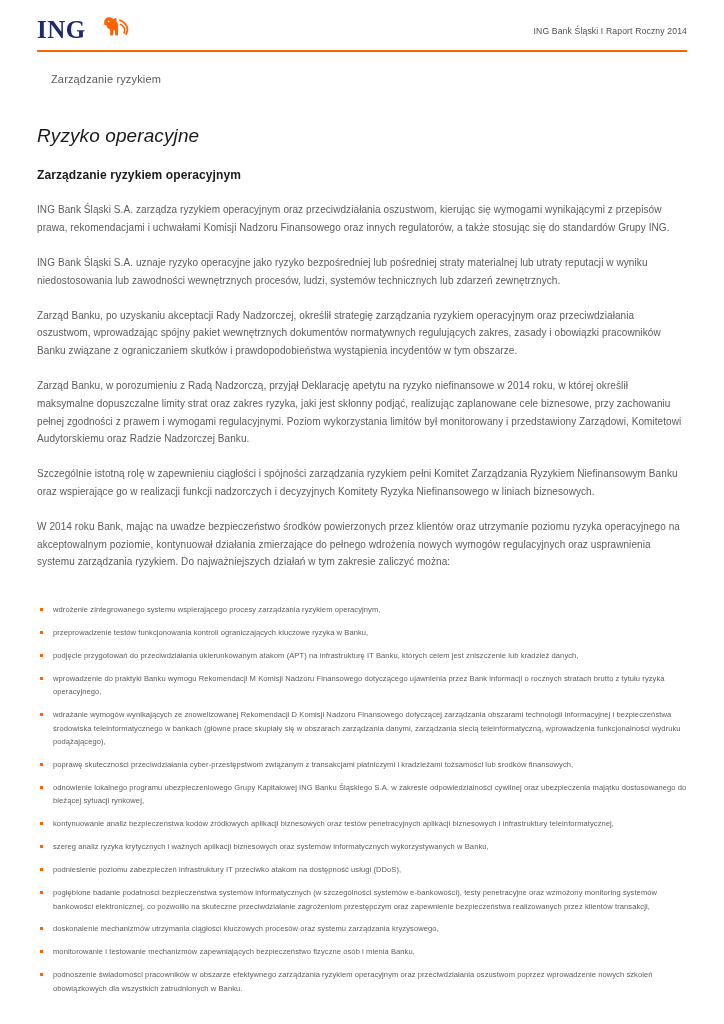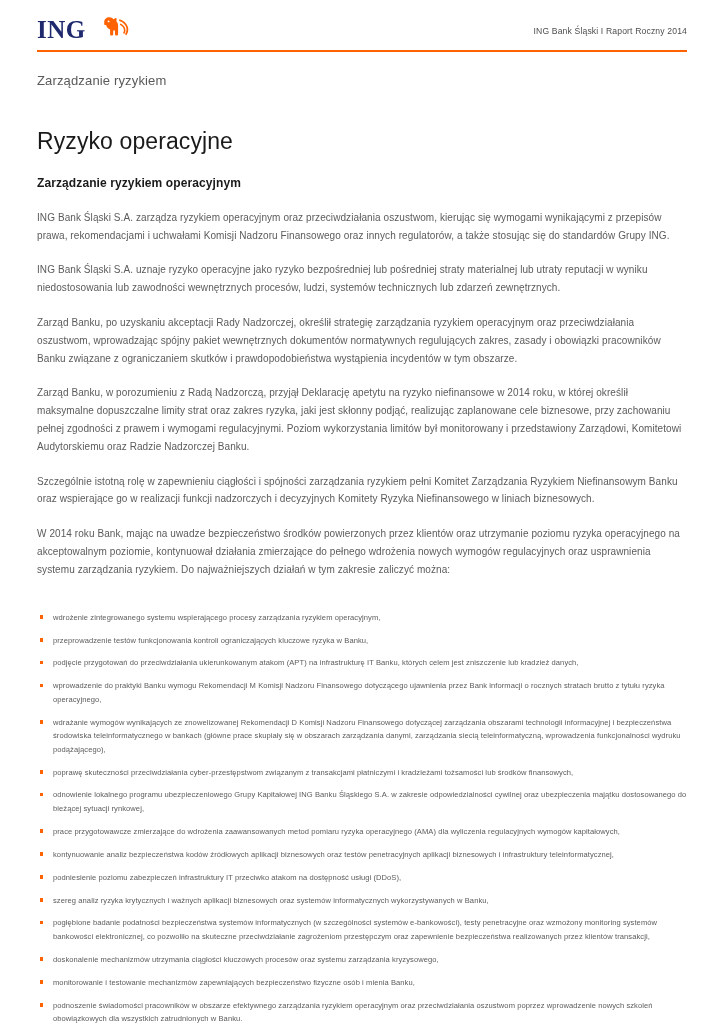--- a/index.html
+++ b/index.html
@@ -64,38 +64,40 @@
   }
 
   .rule {
     height: 1.6px;
     background: #ff6200;
     width: 650px;
     margin: 0;
   }
 
   .breadcrumb {
-    font-size: 13px;
+    font-size: 11px;
     color: #5a5a5a;
     letter-spacing: 0.15px;
     margin-top: 21px;
+    margin-left: 14px;
   }
 
   
   .content {
     margin-top: 41px;
   }
 
   .page-title {
-    font-size: 23px;
+    font-size: 19px;
     color: #1a1a1a;
     font-weight: normal;
     letter-spacing: 0.1px;
     margin: 0 0 22px 0;
     line-height: 1.1;
+    font-style: italic;
   }
 
   .section-title {
     font-size: 12px;
     color: #1a1a1a;
     font-weight: bold;
     letter-spacing: 0.1px;
     margin: 0 0 19px 0;
   }
 
@@ -188,24 +190,23 @@
     </div>
 
     <ul class="bullets">
       <li><span class="marker"></span><span>wdrożenie zintegrowanego systemu wspierającego procesy zarządzania ryzykiem operacyjnym,</span></li>
       <li><span class="marker"></span><span>przeprowadzenie testów funkcjonowania kontroli ograniczających kluczowe ryzyka w Banku,</span></li>
       <li><span class="marker"></span><span>podjęcie przygotowań do przeciwdziałania ukierunkowanym atakom (APT) na infrastrukturę IT Banku, których celem jest zniszczenie lub kradzież danych,</span></li>
       <li><span class="marker"></span><span>wprowadzenie do praktyki Banku wymogu Rekomendacji M Komisji Nadzoru Finansowego  dotyczącego ujawnienia przez Bank informacji o rocznych stratach brutto z tytułu ryzyka operacyjnego,</span></li>
       <li><span class="marker"></span><span>wdrażanie wymogów wynikających ze znowelizowanej Rekomendacji D Komisji Nadzoru Finansowego dotyczącej zarządzania obszarami technologii informacyjnej i bezpieczeństwa środowiska teleinformatycznego w bankach (główne prace skupiały się w obszarach zarządzania danymi, zarządzania siecią teleinformatyczną, wprowadzenia funkcjonalności wydruku podążającego),</span></li>
       <li><span class="marker"></span><span>poprawę skuteczności przeciwdziałania cyber-przestępstwom związanym z transakcjami płatniczymi i kradzieżami tożsamości lub środków finansowych,</span></li>
       <li><span class="marker"></span><span>odnowienie lokalnego programu ubezpieczeniowego Grupy Kapitałowej ING Banku Śląskiego S.A. w zakresie odpowiedzialności cywilnej oraz ubezpieczenia majątku dostosowanego do bieżącej sytuacji rynkowej,</span></li>
-      <li><span class="marker"></span><span>prace przygotowawcze zmierzające do wdrożenia zaawansowanych metod pomiaru ryzyka operacyjnego (AMA) dla wyliczenia regulacyjnych wymogów kapitałowych,</span></li>
       <li><span class="marker"></span><span>kontynuowanie analiz bezpieczeństwa kodów źródłowych aplikacji biznesowych oraz  testów penetracyjnych aplikacji biznesowych i infrastruktury teleinformatycznej,</span></li>
+      <li><span class="marker"></span><span>szereg analiz ryzyka krytycznych i ważnych aplikacji biznesowych oraz systemów informatycznych wykorzystywanych w Banku,</span></li>
       <li><span class="marker"></span><span>podniesienie poziomu zabezpieczeń infrastruktury IT przeciwko atakom na dostępność usługi (DDoS),</span></li>
-      <li><span class="marker"></span><span>szereg analiz ryzyka krytycznych i ważnych aplikacji biznesowych oraz systemów informatycznych wykorzystywanych w Banku,</span></li>
       <li><span class="marker"></span><span>pogłębione badanie podatności bezpieczeństwa systemów informatycznych (w szczególności systemów e-bankowości), testy penetracyjne oraz wzmożony monitoring systemów bankowości elektronicznej, co pozwoliło na skuteczne przeciwdziałanie zagrożeniom przestępczym oraz zapewnienie bezpieczeństwa realizowanych przez klientów transakcji,</span></li>
       <li><span class="marker"></span></li>
       <li><span class="marker"></span><span>doskonalenie mechanizmów utrzymania ciągłości kluczowych procesów oraz  systemu zarządzania kryzysowego,</span></li>
       <li><span class="marker"></span><span>monitorowanie i testowanie mechanizmów zapewniających bezpieczeństwo fizyczne osób i mienia Banku,</span></li>
       <li><span class="marker"></span><span>podnoszenie świadomości pracowników w obszarze efektywnego zarządzania ryzykiem operacyjnym oraz przeciwdziałania oszustwom poprzez wprowadzenie nowych szkoleń obowiązkowych dla wszystkich zatrudnionych w Banku.</span></li>
     </ul>
 
   </div>
 </div>
 

